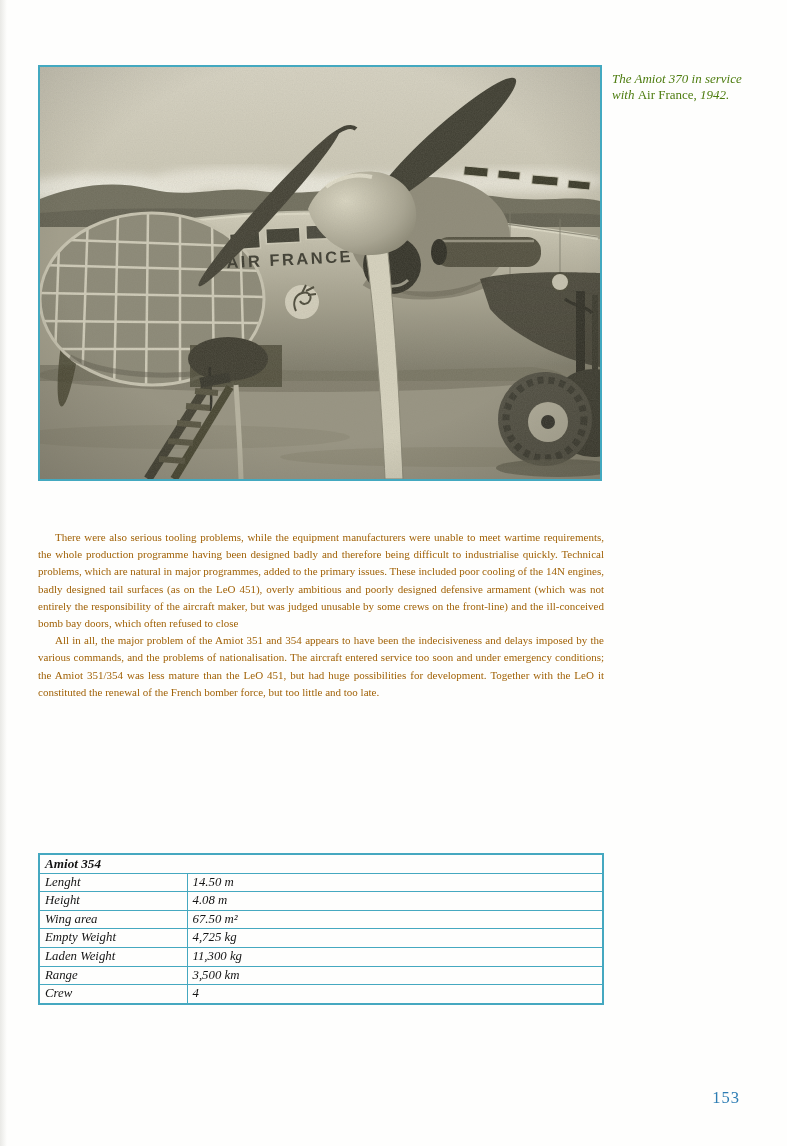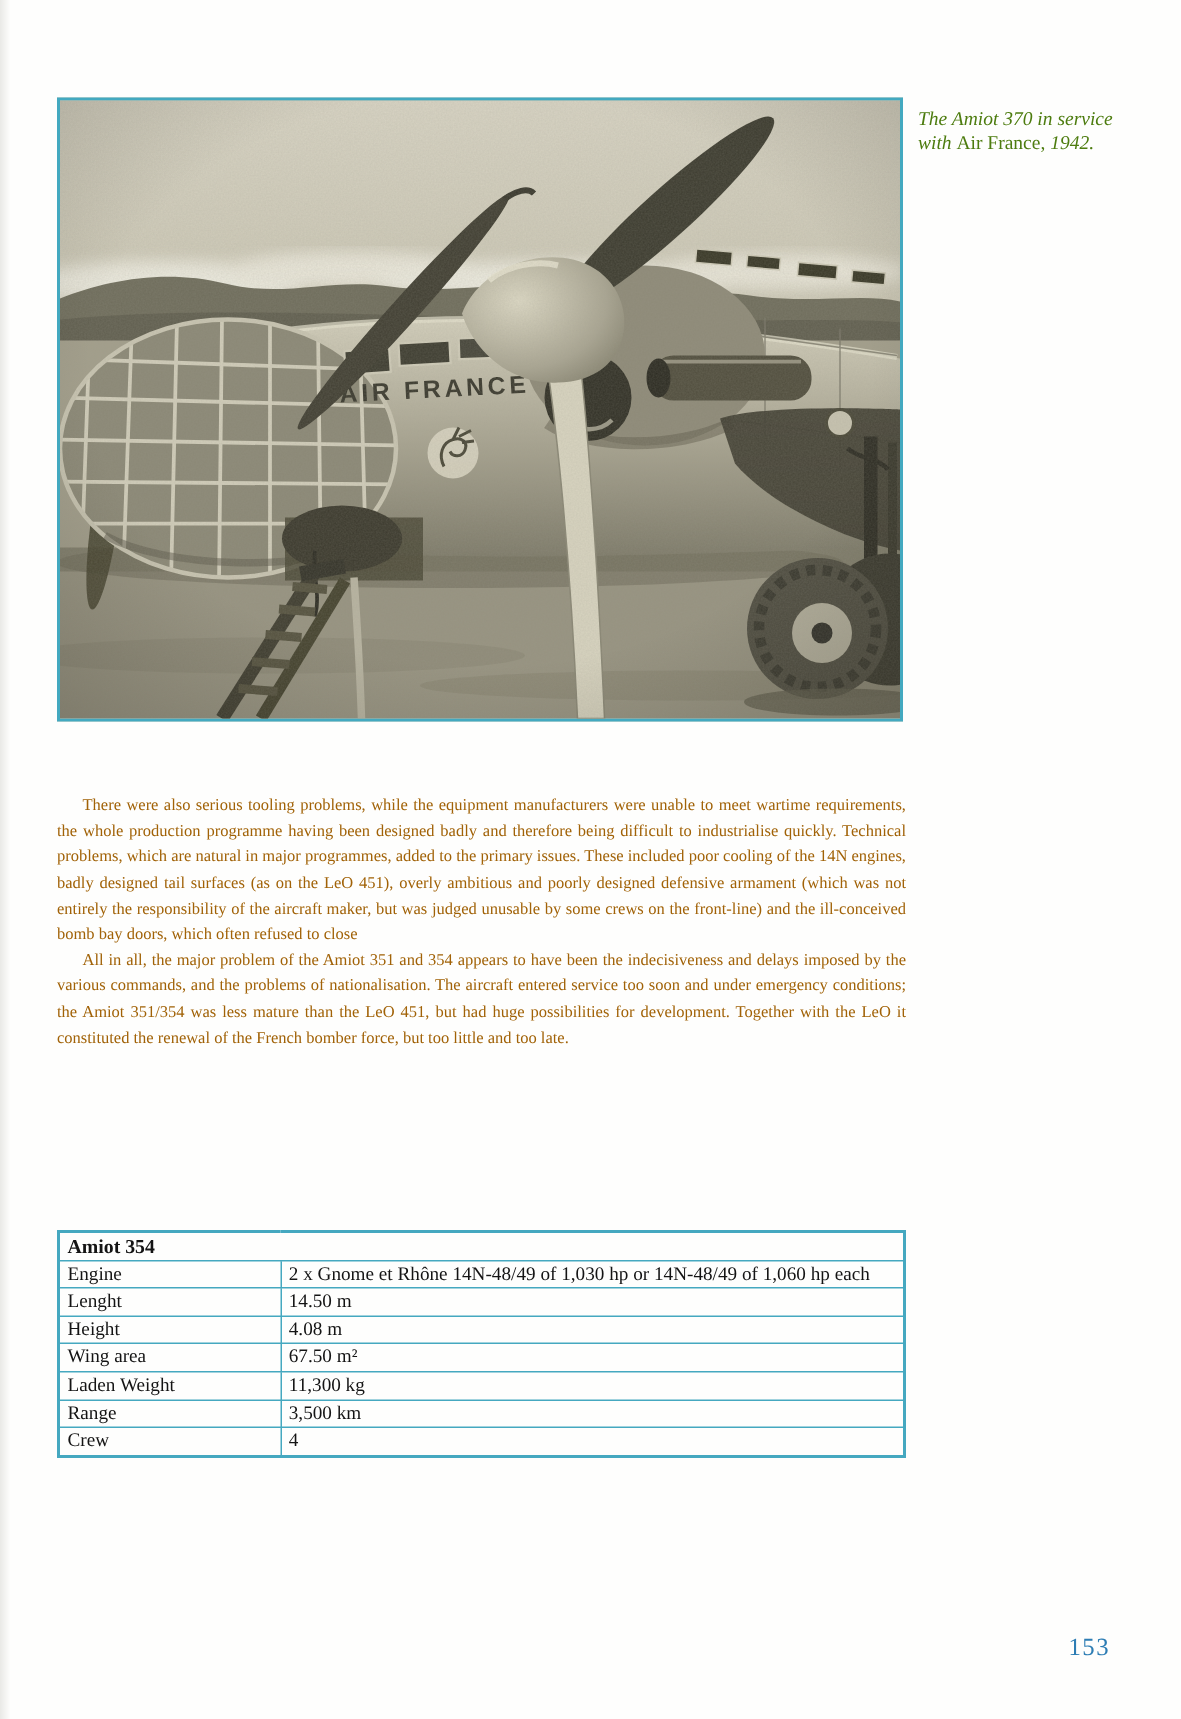--- a/index.html
+++ b/index.html
@@ -21,23 +21,23 @@
     position:absolute; left:612px; top:71px; width:152px;
     font-size:13px; line-height:16px; font-style:italic; color:#4d7c0f;
   }
   .caption .roman { font-style:normal; }
   .bodytext {
     position:absolute; left:38px; top:489px; width:566px;
     font-size:11px; line-height:17.2px; text-align:justify; color:#a16207;margin-top:40px;
   }
   .bodytext p { margin:0; text-indent:17px; }
   table.spec {
-    position:absolute; left:38px; top:820px; width:566px;
+    position:absolute; left:38px; top:853px; width:566px;
     border-collapse:collapse; border:2px solid #45a8c0;
-    font-size:12.8px; color:#141414; table-layout:fixed;
+    font-size:12.8px; color:#141414; table-layout:fixed;font-style:italic;
   }
   table.spec th, table.spec td {
     border:1px solid #45a8c0; text-align:left; font-weight:normal;
     padding:1px 4px 1px 5px; height:15.6px; line-height:15.6px;
     overflow:hidden; white-space:nowrap;
   }
   table.spec th.tbl-title { font-weight:bold; font-size:13.2px; }
   col.c1 { width:148px; }
   .page-number {
     position:absolute; left:688px; top:1088px; width:52px; text-align:right;
@@ -217,36 +217,36 @@
   <table class="spec">
     <colgroup>
         <col class="c1">
         <col>
       </colgroup>
     <tbody>
         <tr>
       <th class="tbl-title" colspan="2">Amiot 354</th>
     </tr>
     <tr>
-          <td>Engine</td>
-          <td>2 x Gnome et Rhône 14N-48/49 of 1,030 hp or 14N-48/49 of 1,060 hp each</td>
-        </tr>
-    <tr>
           <td>Lenght</td>
           <td>14.50 m</td>
         </tr>
     <tr>
           <td>Height</td>
           <td>4.08 m</td>
         </tr>
     <tr>
           <td>Wing area</td>
           <td>67.50 m²</td>
         </tr>
     <tr>
+          <td>Empty Weight</td>
+          <td>4,725 kg</td>
+        </tr>
+    <tr>
           <td>Laden Weight</td>
           <td>11,300 kg</td>
         </tr>
     <tr>
           <td>Range</td>
           <td>3,500 km</td>
         </tr>
     <tr>
           <td>Crew</td>
           <td>4</td>

